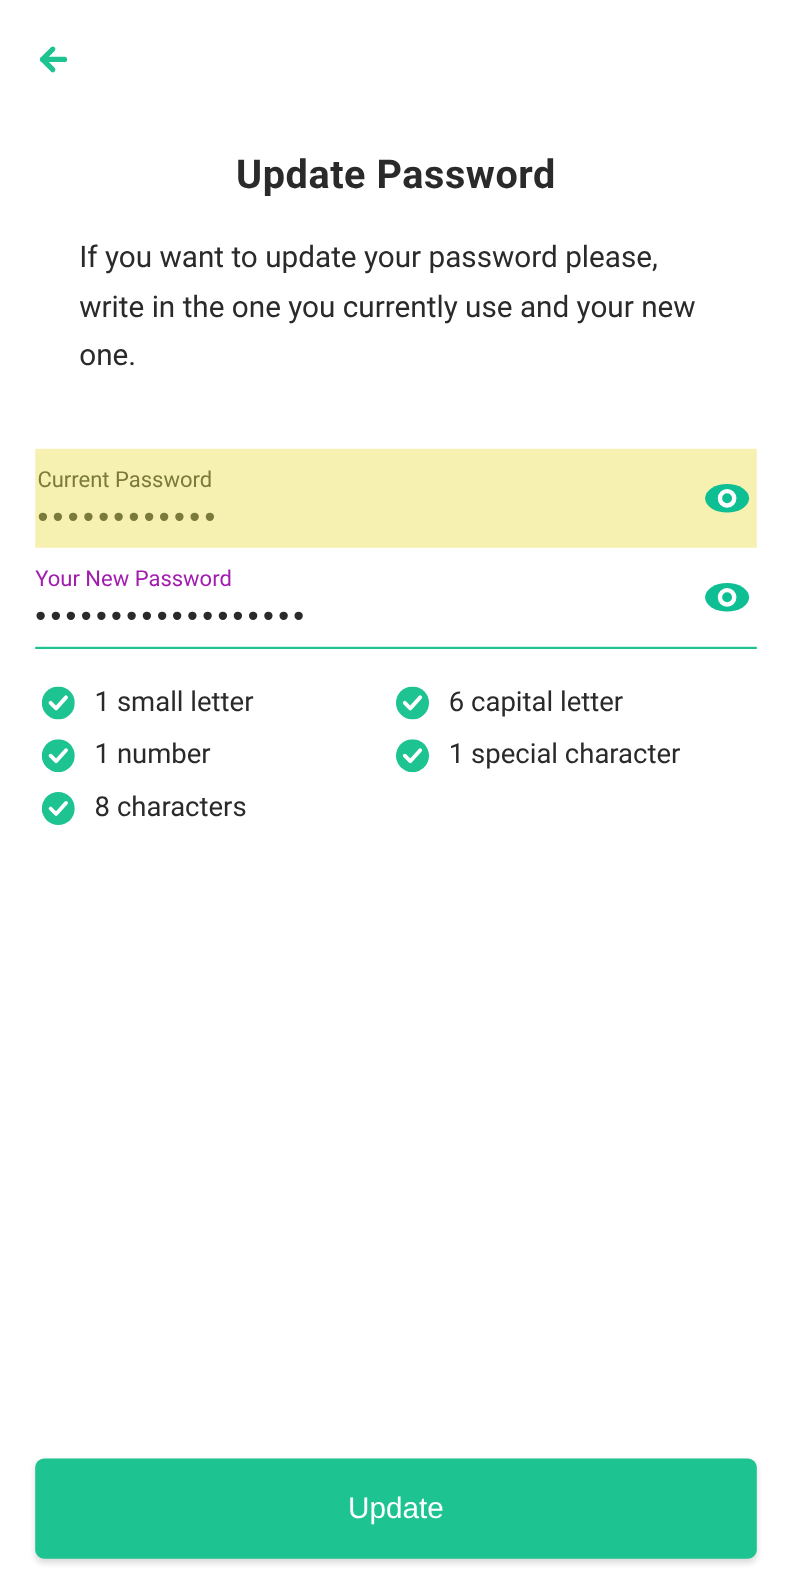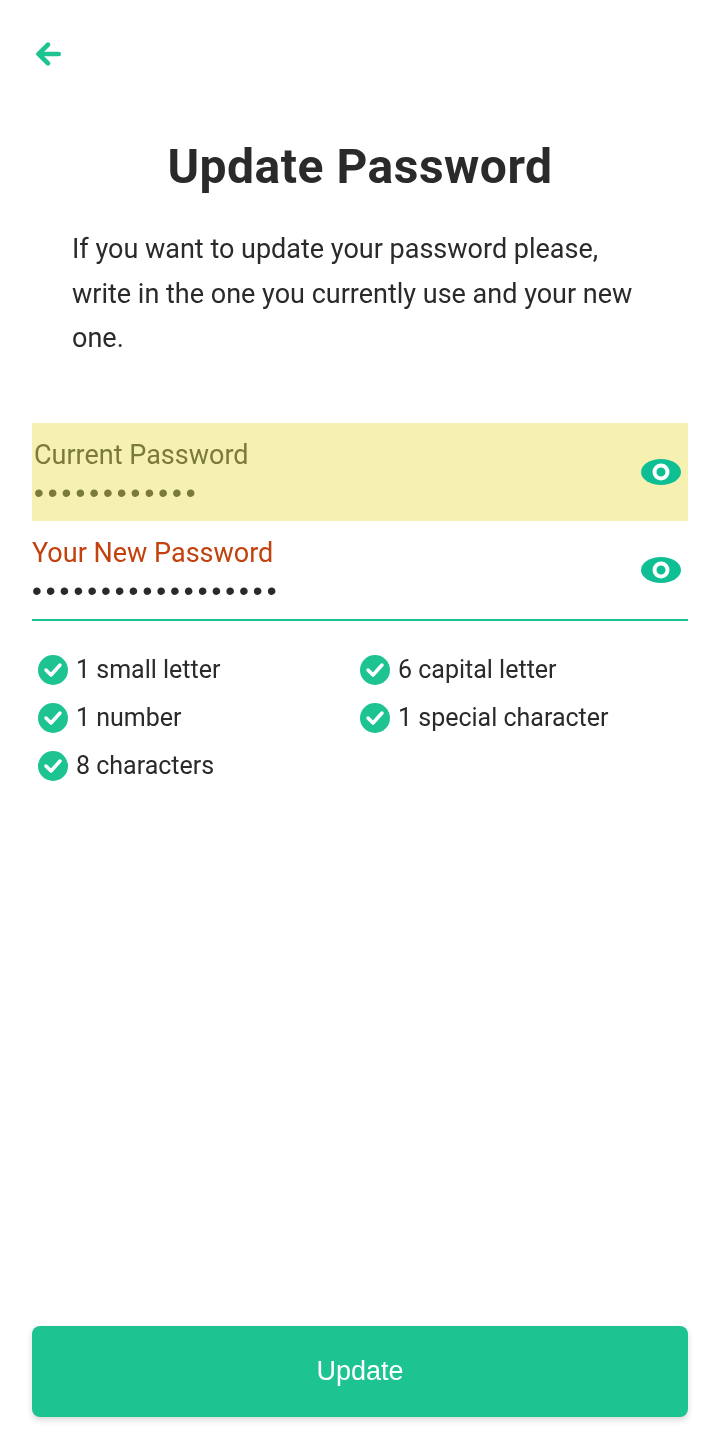--- a/index.html
+++ b/index.html
@@ -20,21 +20,21 @@
     .back-arrow {
       width: 32px;
       height: 32px;
       cursor: pointer;
     }
     .back-arrow svg {
       width: 100%;
       height: 100%;
     }
     .title {
-      font-size: 48px;
+      font-size: 36px;
       font-weight: 700;
       color: #2a2a2a;
       text-align: center;
       margin-top: 68px;
       letter-spacing: 0.5px;
     }
     .subtitle {
       font-size: 27px;
       color: #2a2a2a;
       text-align: left;
@@ -48,27 +48,27 @@
     .field {
       position: relative;
       padding: 16px 0 12px 0;
     }
     .field.highlighted {
       background: #f7f1b1;
       padding-left: 2px;
       padding-right: 2px;
     }
     .field-label {
-      font-size: 27px;
+      font-size: 20px;
       color: #7a7a3a;
       display: block;
       margin-bottom: 6px;
     }
     .field.active .field-label {
-      color: #c2410c;
+      color: #a21caf;
     }
     .field-input {
       font-size: 28px;
       letter-spacing: 4px;
       color: #7a7a3a;
       border: none;
       background: transparent;
       width: calc(100% - 60px);
       font-family: inherit;
     }
@@ -93,21 +93,21 @@
     }
     .requirements {
       display: grid;
       grid-template-columns: 1fr 1fr;
       gap: 18px 0;
       padding: 34px 6px 0;
     }
     .req {
       display: flex;
       align-items: center;
-      gap: 8px;
+      gap: 18px;
     }
     .req-check {
       width: 30px;
       height: 30px;
       flex-shrink: 0;
     }
     .req-check svg {
       width: 100%;
       height: 100%;
     }

